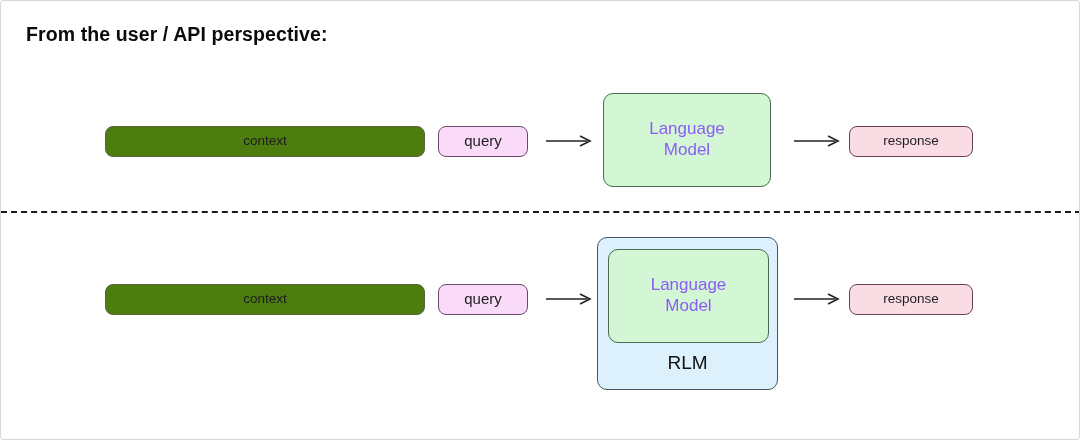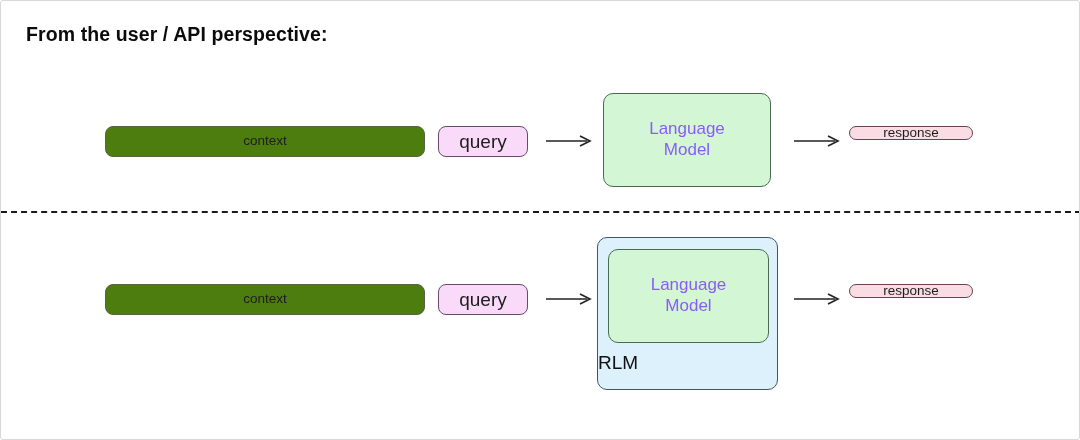--- a/index.html
+++ b/index.html
@@ -62,47 +62,47 @@
     border: 1.6px solid #5b6340;
     border-radius: 8px;
     font-size: 13.5px;
     text-align: center;
   }
   .node-query {
     height: 31px;
     background: #f9daf9;
     border: 1.6px solid #6a4a6a;
     border-radius: 8px;
-    font-size: 19px;
+    font-size: 15px;
   }
   .node-lm {
     background: #d3f6d5;
     border: 1.8px solid #4a6b50;
     border-radius: 10px;
     font-size: 17px;
     color: #8b5cf6;
   }
   .node-response {
-    height: 14px;
+    height: 31px;
     background: #fadde4;
     border: 1.6px solid #6d4050;
     border-radius: 8px;
     font-size: 13.5px;
   }
   .node-rlm {
     background: #ddf1fc;
     border: 1.8px solid #3f5663;
     border-radius: 10px;
     display: block;
   }
   .rlm-label {
     position: absolute;
     left: 0;
     right: 0;
-    text-align: left;
+    text-align: center;
     font-size: 19px;
     color: #111111;
   }
 
   
   .arrow {
     position: absolute;
     height: 14px;
     display: block;
   }

